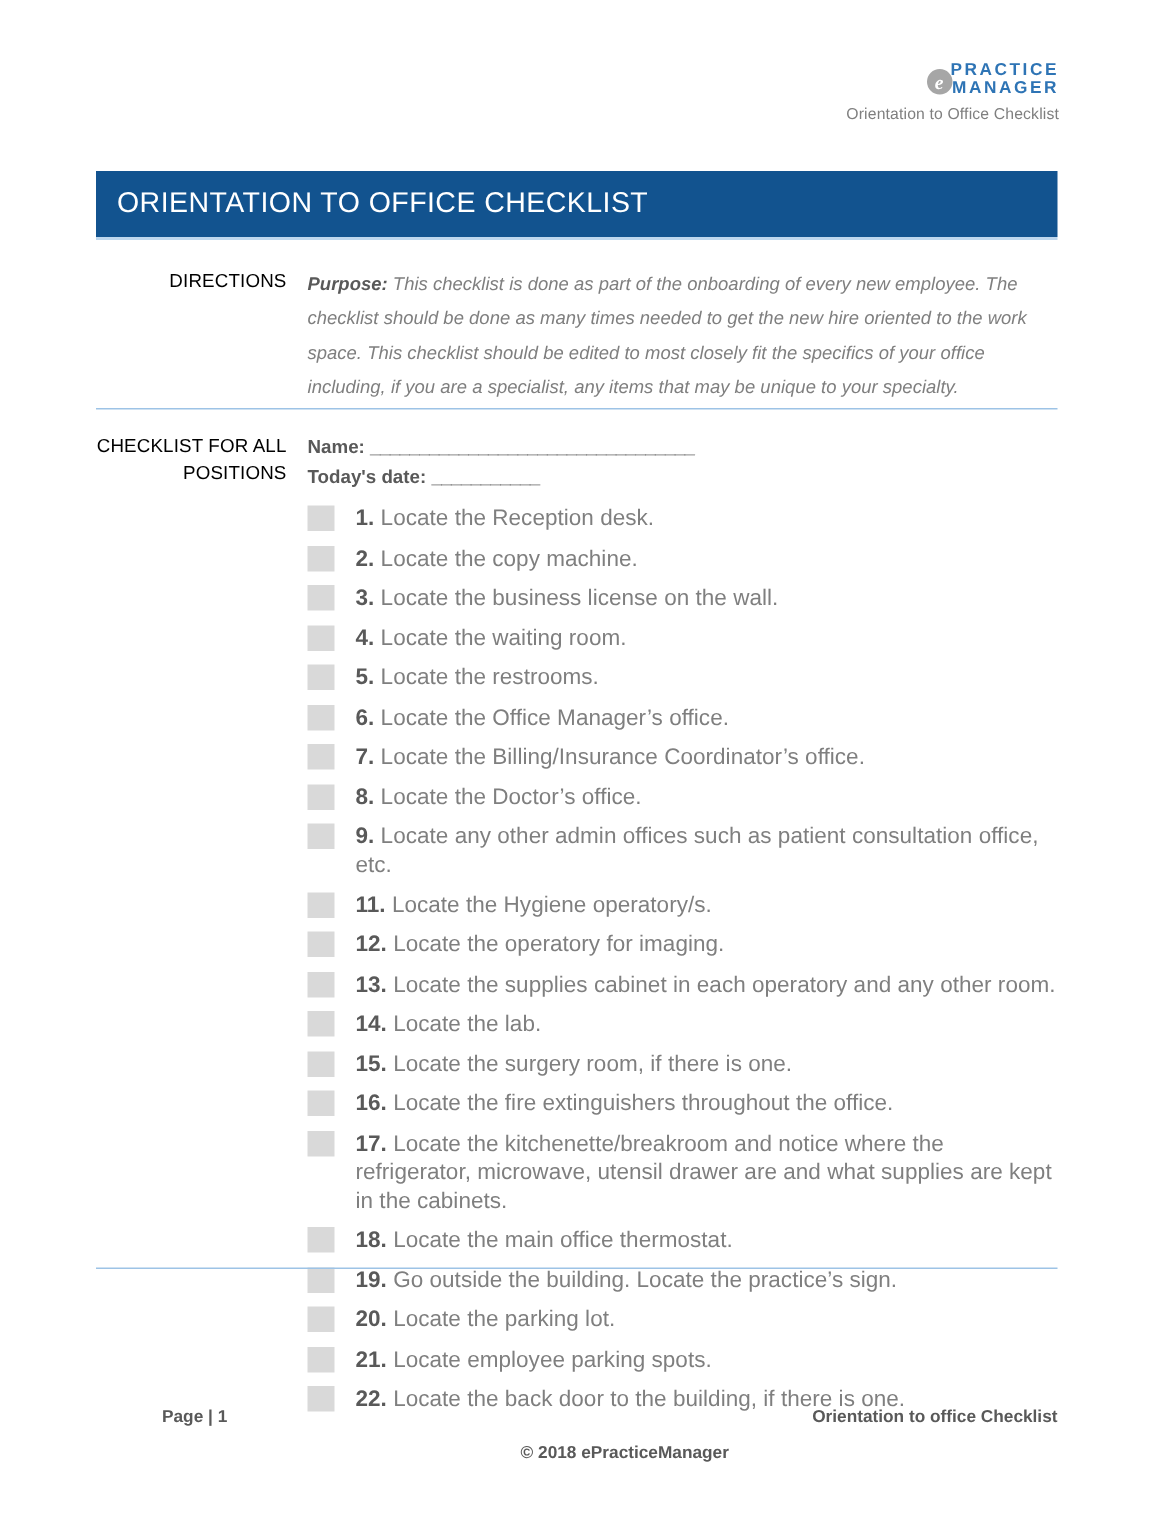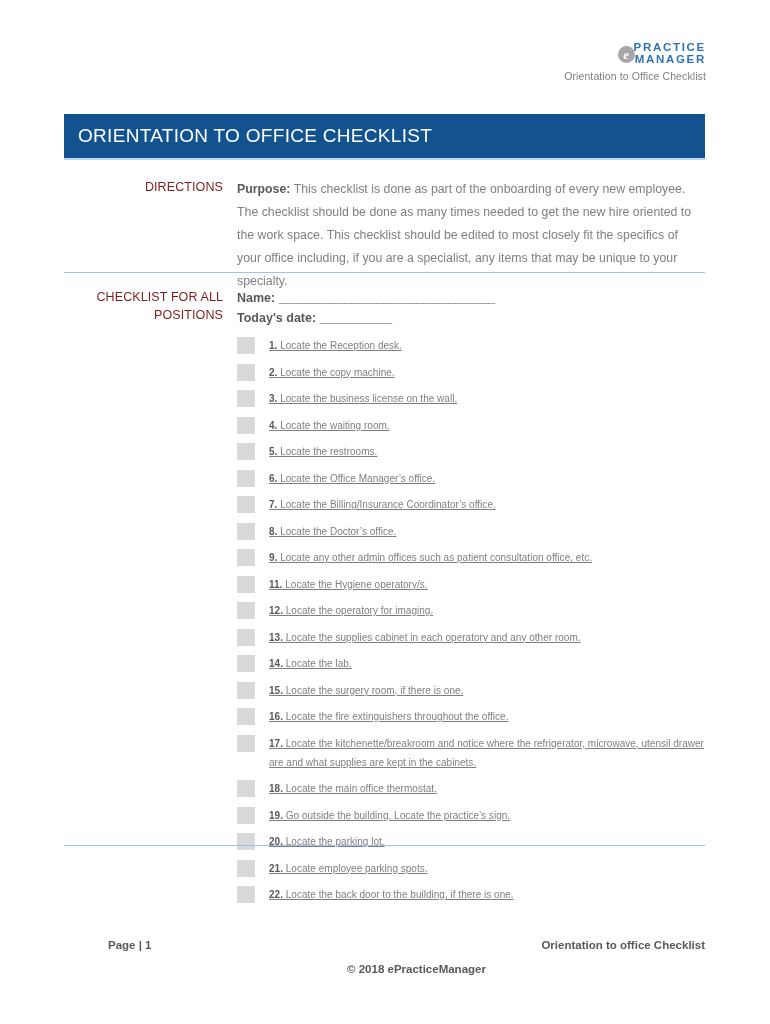--- a/index.html
+++ b/index.html
@@ -107,42 +107,42 @@
   .section {
     position: absolute;
     left: 64px;
     width: 641px;
     display: flex;
   }
   .section-label {
     width: 135px;
     flex: 0 0 135px;
     text-align: right;
-    color: #7f1d1d;
+    color: #000000;
     font-size: 12.5px;
     line-height: 1.45;
     padding-right: 8px;
     box-sizing: border-box;
     letter-spacing: 0.1px;
-    margin-left: 32px;
   }
   .section-body {
     flex: 1 1 auto;
     padding-left: 6px;
   }
 
   #directions-section { top: 178px; }
   #checklist-section  { top: 288px; justify-content: center; }
 
   .purpose-para {
     font-size: 12.3px;
     line-height: 23px;
     color: #7f7f7f;
     margin: 0;
     letter-spacing: 0.02px;
+    font-style: italic;
   }
   .purpose-label {
     font-weight: bold;
     color: #595959;
   }
 
   .divider {
     position: absolute;
     left: 64px;
     width: 641px;
@@ -178,25 +178,24 @@
   }
   .checkbox {
     width: 18px;
     height: 17px;
     background: #d9d9d9;
     flex: 0 0 18px;
     margin-top: 1px;
   }
   .check-text {
     padding-left: 14px;
-    font-size: 10px;
+    font-size: 15px;
     line-height: 19px;
     color: #7f7f7f;
     letter-spacing: 0.02px;
-    text-decoration: underline;
   }
   .check-num {
     font-weight: bold;
     color: #595959;
   }
 
   
   .footer {
     position: absolute;
     left: 64px;

